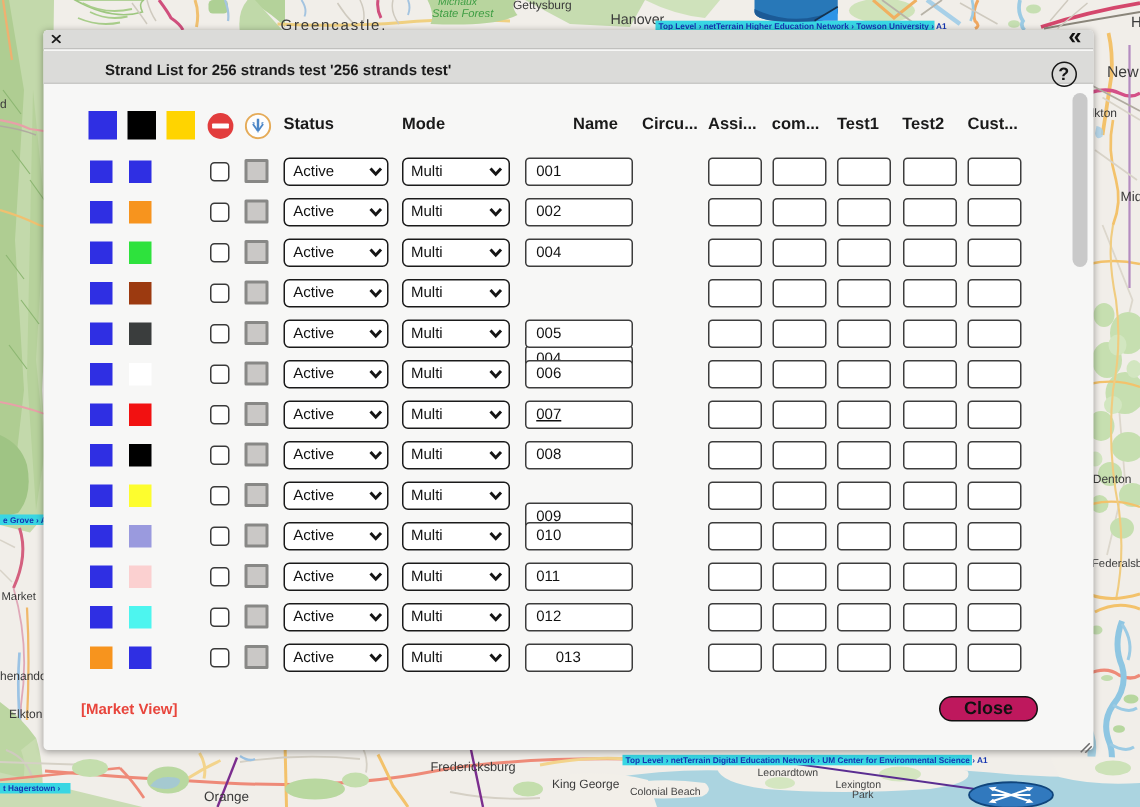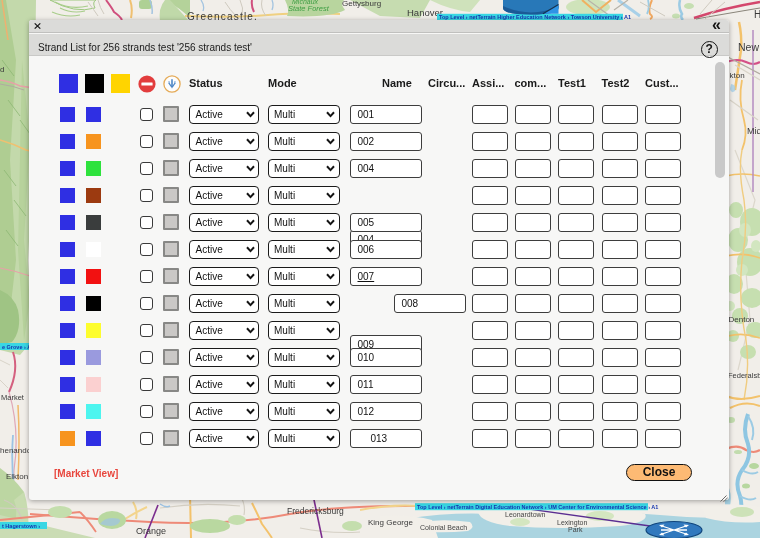--- a/index.html
+++ b/index.html
@@ -14,21 +14,21 @@
   #chrome {
     position:absolute; left:0; top:0; width:700px; height:13px;
     background:#dbdbd9; border-bottom:1px solid #c0c0be;
     border-radius:3px 3px 0 0;
   }
   #collapse { position:absolute; right:8px; top:-2.5px; font-size:16px; font-weight:bold; color:#111; line-height:13px; }
   #titlebar {
     position:absolute; left:0; top:14px; width:700px; height:22px;
     background:#dbdbd9; border-bottom:1px solid #c9c9c7;
   }
-  #title { position:absolute; left:9px; top:8px; font-size:10px; font-weight:normal; color:#1a1a1a; }
+  #title { position:absolute; left:41px; top:8px; font-size:10px; font-weight:bold; color:#1a1a1a; }
   #help {
     position:absolute; left:671.5px; top:20.5px; width:17.5px; height:17.5px;
     border:1.6px solid #161616; border-radius:50%; background:transparent;
     text-align:center; font-size:12px; font-weight:bold; color:#161616; line-height:14.5px;
   }
   .sw { position:absolute; }
   .lbl { position:absolute; font-size:11px; font-weight:bold; color:#1a1a1a; white-space:nowrap; }
   .sel {
     position:absolute; height:19px; background:#fff; border:1.3px solid #1a1a1a; border-radius:4px;
     font-size:10px; color:#111; line-height:17.5px; padding-left:5.5px;
@@ -37,21 +37,21 @@
   .inp {
     position:absolute; height:19px; background:#fff; border:1px solid #3d3d3d; border-radius:3px;
     font-size:10px; color:#111; line-height:18px; padding-left:7px;
   }
   .cb { position:absolute; width:13px; height:13px; background:#fff; border:1.6px solid #3a3a3a; border-radius:3px; }
   .gb { position:absolute; width:16px; height:16px; background:#cac8c6; border:2px solid #888886; border-radius:1px; }
   .sq { position:absolute; width:15px; height:15px; }
   #tableview { position:absolute; left:25px; top:447.5px; font-size:10px; font-weight:bold; color:#e8453c; }
   #closebtn {
     position:absolute; left:597px; top:444px; width:66px; height:17px;
-    background:#fdba74; border:1.5px solid #111; border-radius:9px;
+    background:#be185d; border:1.5px solid #111; border-radius:9px;
     text-align:center; font-size:12px; font-weight:bold; color:#111; line-height:15px;
   }
   #thumb { position:absolute; left:686px; top:42px; width:10px; height:116px; background:#c9c9c9; border-radius:5px; }
   #resize { position:absolute; left:691px; top:475px; }
 </style>
 </head>
 <body>
 <div id="stage">
   <svg id="map" width="760" height="538" viewBox="0 0 760 538">
       <rect width="760" height="538" fill="#f1eee9"></rect>
@@ -366,21 +366,21 @@
         <div class="sq" style="left:31px;top:275.5px;background:#2f2fe3;"></div>
         <div class="sq" style="left:57px;top:275.5px;background:#000000;"></div>
         <div class="cb" style="left:111px;top:276.5px;"></div>
         <div class="gb" style="left:134px;top:275px;"></div>
         <div class="sel" style="left:160px;top:273.5px;width:70px;">Active<svg width="9" height="7" viewBox="0 0 9 7">
             <path d="M1 1.3 L4.5 5.1 L8 1.3" fill="none" stroke="#151515" stroke-width="2"></path>
           </svg></div>
         <div class="sel" style="left:238.5px;top:273.5px;width:72px;">Multi<svg width="9" height="7" viewBox="0 0 9 7">
             <path d="M1 1.3 L4.5 5.1 L8 1.3" fill="none" stroke="#151515" stroke-width="2"></path>
           </svg></div>
-        <div class="inp" style="left:320.5px;top:273.5px;width:72px;margin-left:44px;">008</div>
+        <div class="inp" style="left:320.5px;top:273.5px;width:72px;">008</div>
         <div class="inp" style="left:443px;top:273.5px;width:36px;"></div>
         <div class="inp" style="left:485.5px;top:273.5px;width:36px;"></div>
         <div class="inp" style="left:529px;top:273.5px;width:36px;"></div>
         <div class="inp" style="left:572.5px;top:273.5px;width:36px;"></div>
         <div class="inp" style="left:616px;top:273.5px;width:36px;"></div>
         <div class="sq" style="left:31px;top:302.5px;background:#2f2fe3;"></div>
         <div class="sq" style="left:57px;top:302.5px;background:#fdfd2e;"></div>
         <div class="cb" style="left:111px;top:303.5px;"></div>
         <div class="gb" style="left:134px;top:302px;"></div>
         <div class="sel" style="left:160px;top:300.5px;width:70px;">Active<svg width="9" height="7" viewBox="0 0 9 7">

